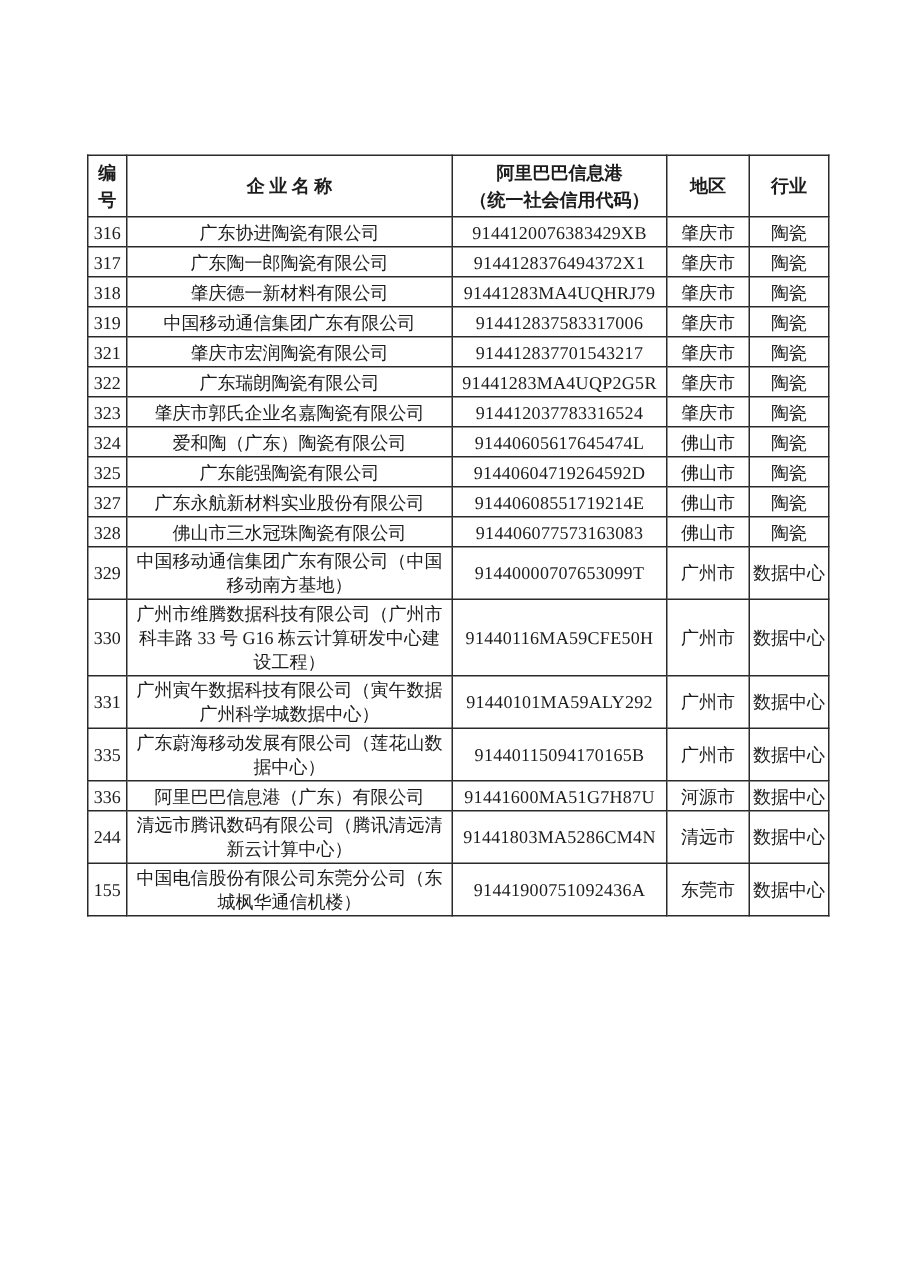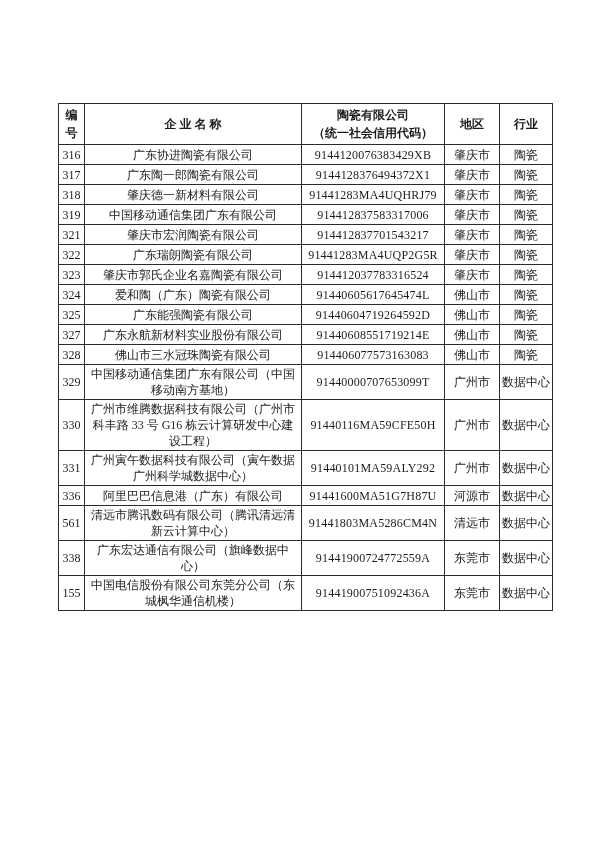--- a/index.html
+++ b/index.html
@@ -73,21 +73,21 @@
       <col class="c-name">
       <col class="c-code">
       <col class="c-region">
       <col class="c-industry">
     </colgroup>
     <thead>
       <tr>
         <th class="h-no">编号</th>
         <th>企 业 名 称</th>
         <th>
-          <div>陶瓷有限公司</div>
+          <div>阿里巴巴信息港</div>
           <div>（统一社会信用代码）</div>
         </th>
         <th>地区</th>
         <th>行业</th>
       </tr>
     </thead>
     <tbody id="rows">
   <tr>
     <td class="cell-no">316</td>
     <td class="cell-name">广东协进陶瓷有限公司</td>
@@ -198,44 +198,44 @@
     <td class="cell-no">331</td>
     <td class="cell-name">广州寅午数据科技有限公司（寅午数据广州科学城数据中心）</td>
     <td class="cell-code">91440101MA59ALY292</td>
     <td class="cell-region">广州市</td>
     <td class="cell-industry">数据中心</td>
   </tr>
 
 
 
 
+  <tr>
+    <td class="cell-no">335</td>
+    <td class="cell-name">广东蔚海移动发展有限公司（莲花山数据中心）</td>
+    <td class="cell-code">91440115094170165B</td>
+    <td class="cell-region">广州市</td>
+    <td class="cell-industry">数据中心</td>
+  </tr>
 
   <tr>
     <td class="cell-no">336</td>
     <td class="cell-name">阿里巴巴信息港（广东）有限公司</td>
     <td class="cell-code">91441600MA51G7H87U</td>
     <td class="cell-region">河源市</td>
     <td class="cell-industry">数据中心</td>
   </tr>
 
   <tr>
-    <td class="cell-no">561</td>
+    <td class="cell-no">244</td>
     <td class="cell-name">清远市腾讯数码有限公司（腾讯清远清新云计算中心）</td>
     <td class="cell-code">91441803MA5286CM4N</td>
     <td class="cell-region">清远市</td>
     <td class="cell-industry">数据中心</td>
   </tr>
 
-  <tr>
-    <td class="cell-no">338</td>
-    <td class="cell-name">广东宏达通信有限公司（旗峰数据中心）</td>
-    <td class="cell-code">91441900724772559A</td>
-    <td class="cell-region">东莞市</td>
-    <td class="cell-industry">数据中心</td>
-  </tr>
 
   <tr>
     <td class="cell-no">155</td>
     <td class="cell-name">中国电信股份有限公司东莞分公司（东城枫华通信机楼）</td>
     <td class="cell-code">91441900751092436A</td>
     <td class="cell-region">东莞市</td>
     <td class="cell-industry">数据中心</td>
   </tr>
 </tbody>
   </table>

